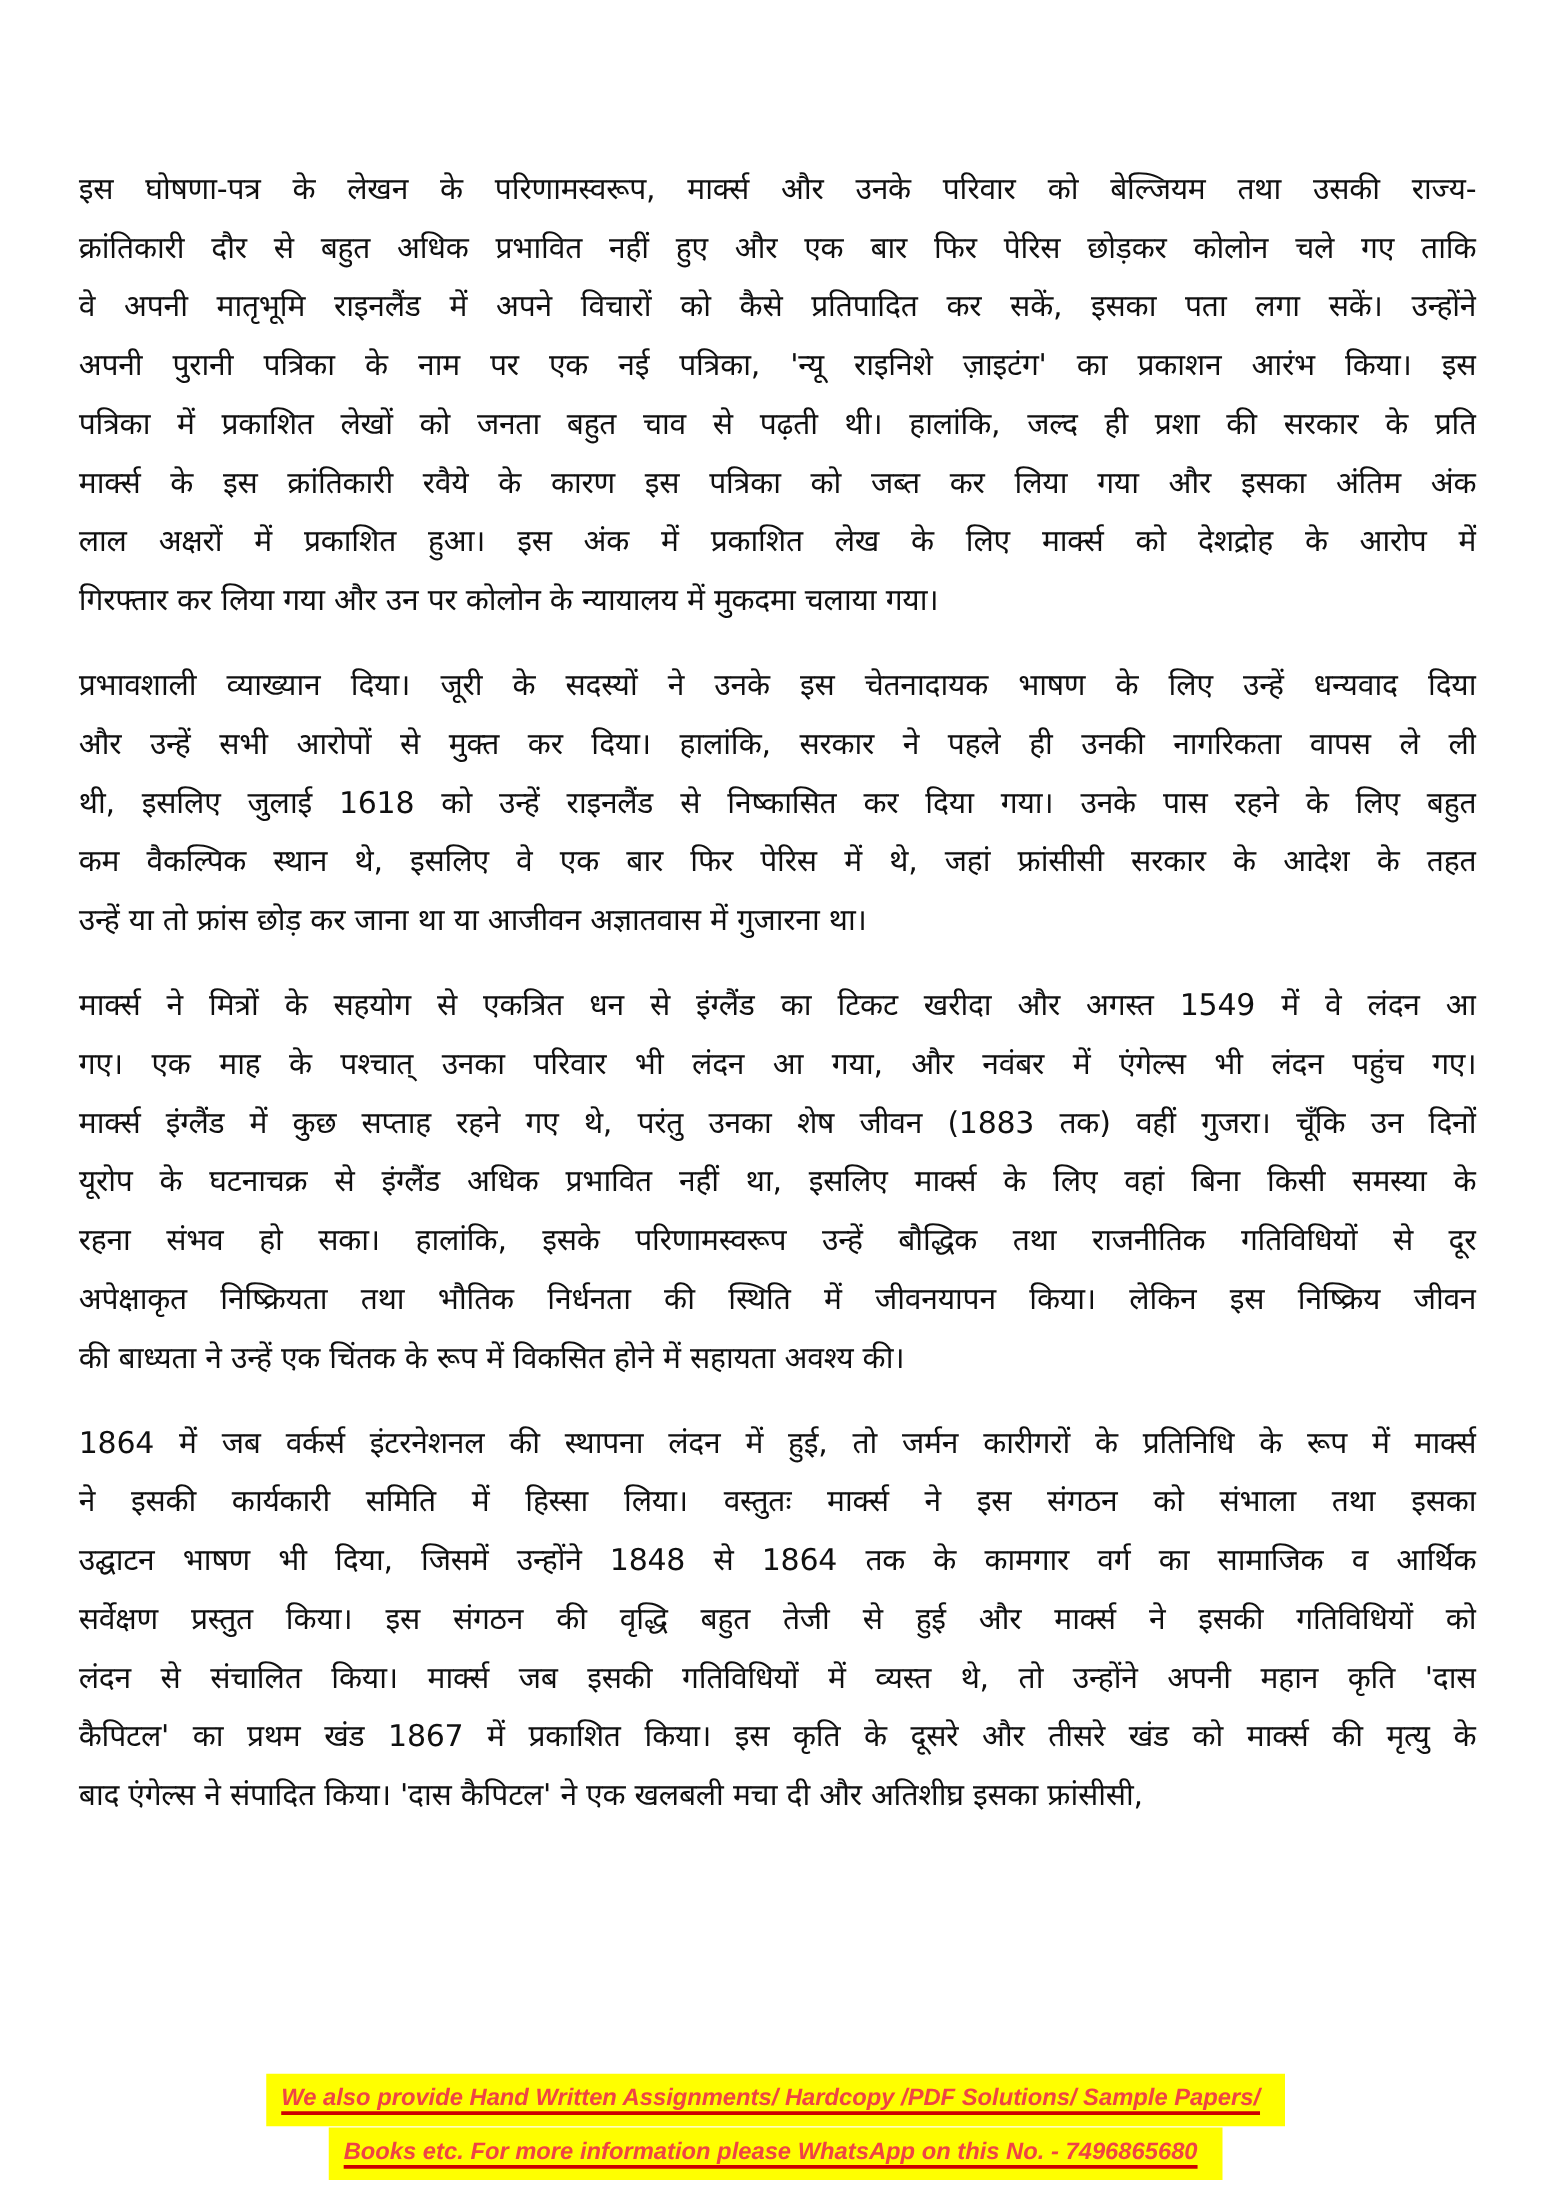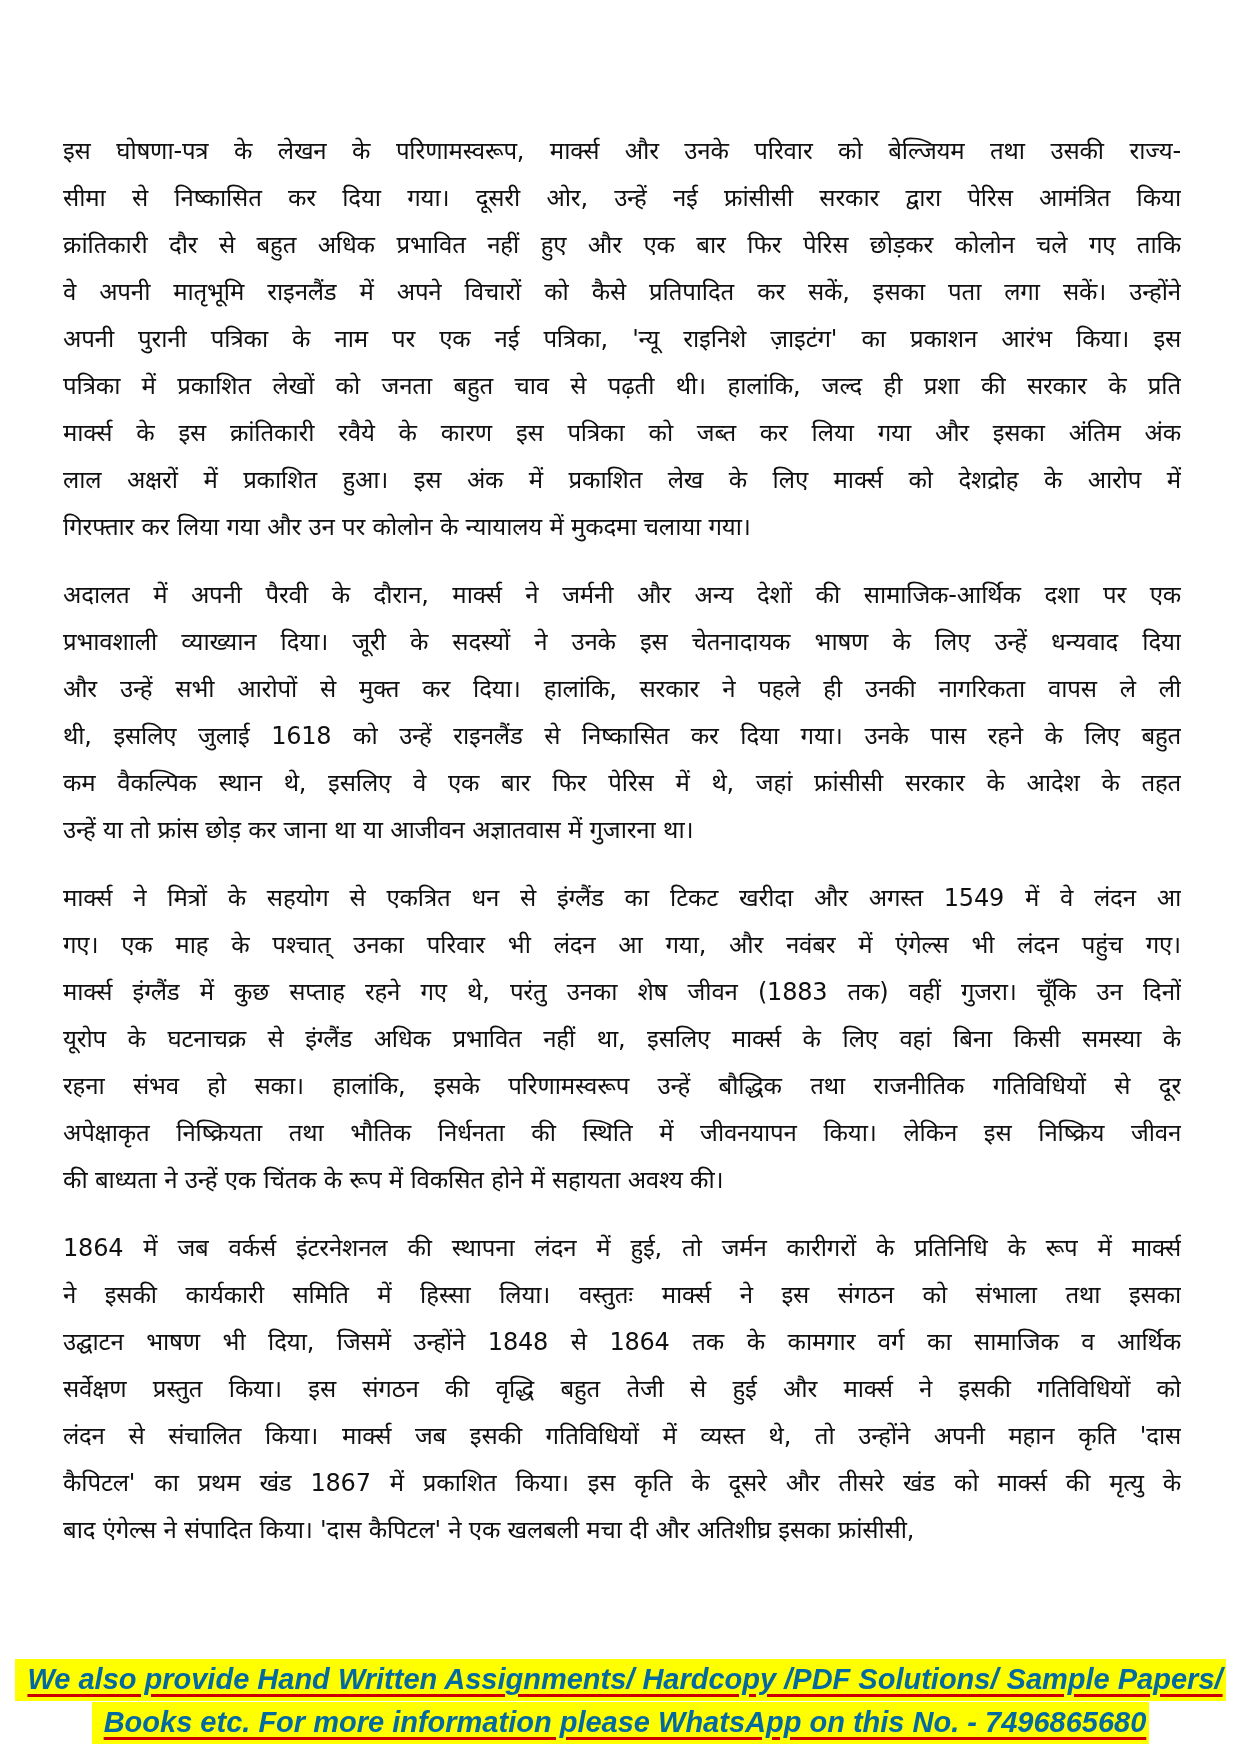--- a/index.html
+++ b/index.html
@@ -41,56 +41,54 @@
   .footer {
     position: absolute;
     left: 0;
     top: 1659px;
     width: 1241px;
     text-align: center;
   }
   .banner-line {
     display: inline-block;
     background: #ffff00;
-    color: #0369a1;
+    color: #ef4444;
     font-family: "Liberation Sans", sans-serif;
     font-weight: 700;
     font-style: italic;
-    font-size: 29px;
+    font-size: 19px;
     line-height: 38px;
-    padding: 1px 3px 3px 12px;
+    padding: 1px 20px 3px 12px;
     margin-bottom: 1px;
     text-decoration: underline;
     text-decoration-color: #cc0000;
     text-decoration-thickness: 3px;
     text-underline-offset: 5px;
     white-space: nowrap;
   }
 </style>
 </head>
 <body>
 
 <div class="page">
 
   <div class="content">
 
     <div class="para">
       <div class="line">इस घोषणा-पत्र के लेखन के परिणामस्वरूप, मार्क्स और उनके परिवार को बेल्जियम तथा उसकी राज्य-</div>
-      <div class="line">सीमा से निष्कासित कर दिया गया। दूसरी ओर, उन्हें नई फ्रांसीसी सरकार द्वारा पेरिस आमंत्रित किया</div>
       <div class="line">क्रांतिकारी दौर से बहुत अधिक प्रभावित नहीं हुए और एक बार फिर पेरिस छोड़कर कोलोन चले गए ताकि</div>
       <div class="line">वे अपनी मातृभूमि राइनलैंड में अपने विचारों को कैसे प्रतिपादित कर सकें, इसका पता लगा सकें। उन्होंने</div>
       <div class="line">अपनी पुरानी पत्रिका के नाम पर एक नई पत्रिका, 'न्यू राइनिशे ज़ाइटंग' का प्रकाशन आरंभ किया। इस</div>
       <div class="line">पत्रिका में प्रकाशित लेखों को जनता बहुत चाव से पढ़ती थी। हालांकि, जल्द ही प्रशा की सरकार के प्रति</div>
       <div class="line">मार्क्स के इस क्रांतिकारी रवैये के कारण इस पत्रिका को जब्त कर लिया गया और इसका अंतिम अंक</div>
       <div class="line">लाल अक्षरों में प्रकाशित हुआ। इस अंक में प्रकाशित लेख के लिए मार्क्स को देशद्रोह के आरोप में</div>
       <div class="line last">गिरफ्तार कर लिया गया और उन पर कोलोन के न्यायालय में मुकदमा चलाया गया।</div>
     </div>
 
     <div class="para">
-      <div class="line">अदालत में अपनी पैरवी के दौरान, मार्क्स ने जर्मनी और अन्य देशों की सामाजिक-आर्थिक दशा पर एक</div>
       <div class="line">प्रभावशाली व्याख्यान दिया। जूरी के सदस्यों ने उनके इस चेतनादायक भाषण के लिए उन्हें धन्यवाद दिया</div>
       <div class="line">और उन्हें सभी आरोपों से मुक्त कर दिया। हालांकि, सरकार ने पहले ही उनकी नागरिकता वापस ले ली</div>
       <div class="line">थी, इसलिए जुलाई 1618 को उन्हें राइनलैंड से निष्कासित कर दिया गया। उनके पास रहने के लिए बहुत</div>
       <div class="line">कम वैकल्पिक स्थान थे, इसलिए वे एक बार फिर पेरिस में थे, जहां फ्रांसीसी सरकार के आदेश के तहत</div>
       <div class="line last">उन्हें या तो फ्रांस छोड़ कर जाना था या आजीवन अज्ञातवास में गुजारना था।</div>
     </div>
 
     <div class="para">
       <div class="line">मार्क्स ने मित्रों के सहयोग से एकत्रित धन से इंग्लैंड का टिकट खरीदा और अगस्त 1549 में वे लंदन आ</div>
       <div class="line">गए। एक माह के पश्चात् उनका परिवार भी लंदन आ गया, और नवंबर में एंगेल्स भी लंदन पहुंच गए।</div>

